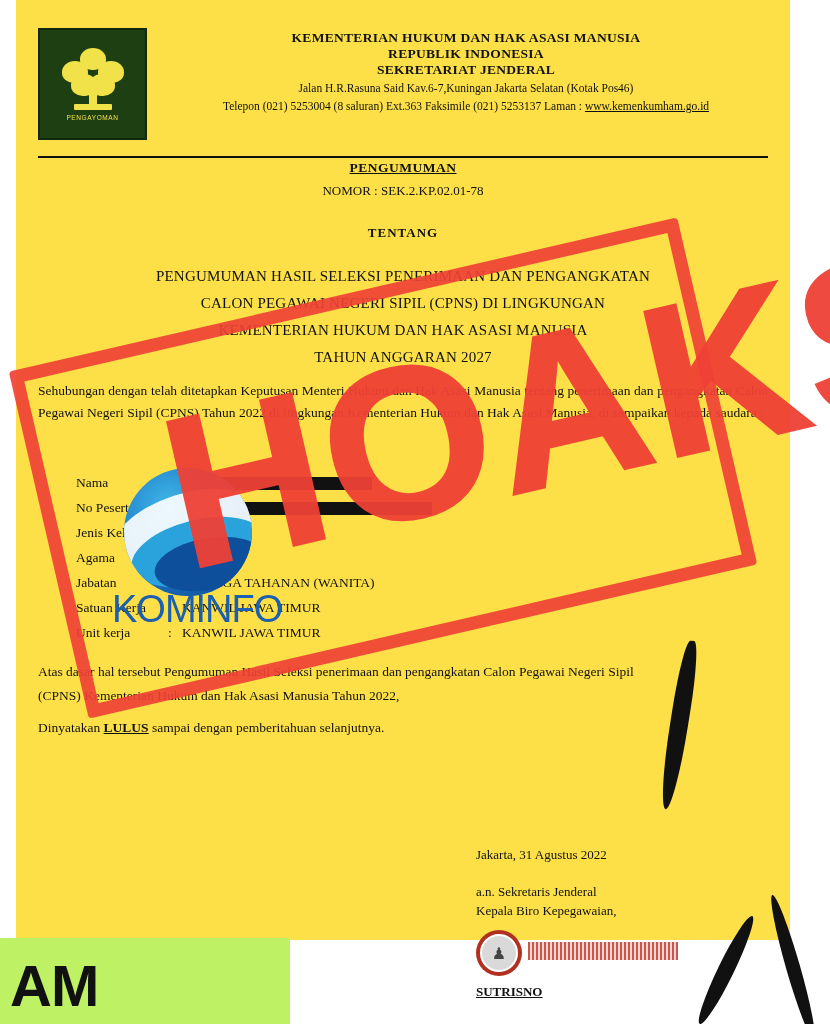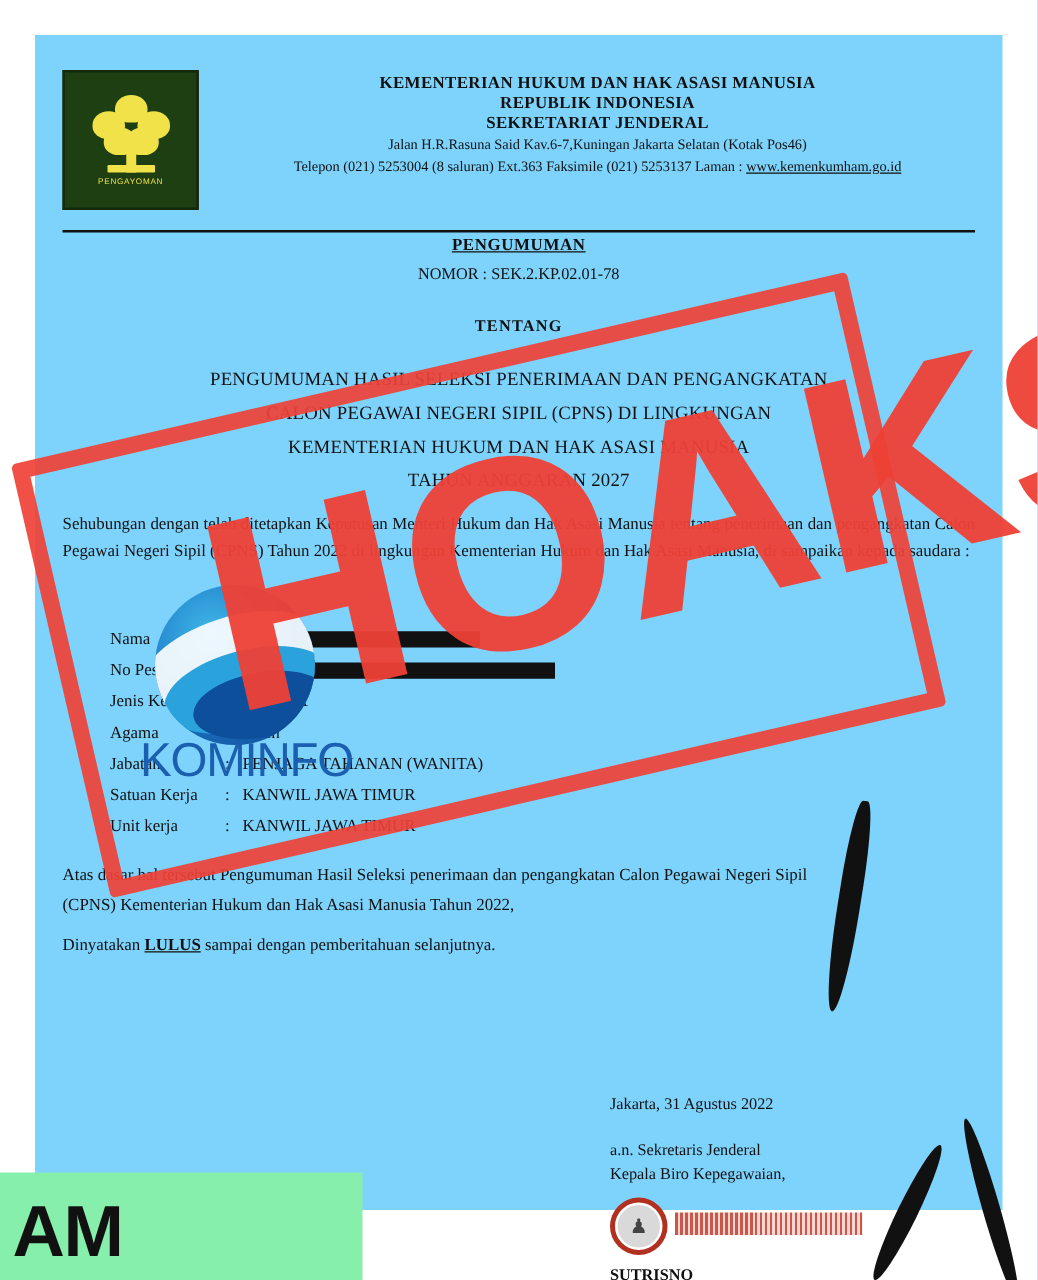--- a/index.html
+++ b/index.html
@@ -6,23 +6,22 @@
   body{
     width:830px;height:1024px;overflow:hidden;position:relative;
     background:#ffffff;
     font-family:"Liberation Serif", serif;
     color:#111;
   }
   .page{position:absolute;inset:0;overflow:hidden;}
 
   
   .sheet{
-    position:absolute;left:28px;top:0px;width:774px;height:940px;
-    background:#7dd3fc;
-    margin-top:28px;
+    position:absolute;left:16px;top:0px;width:774px;height:940px;
+    background:#fde047;
   }
 
   
   .letterhead{position:absolute;left:0;top:20px;width:774px;}
   .logo{
     position:absolute;left:22px;top:8px;width:105px;height:108px;
     background:#1d3f12;border:2px solid #13290b;
     display:flex;flex-direction:column;align-items:center;justify-content:center;
   }
   .logo .tree{
@@ -135,21 +134,21 @@
     position:absolute;left:30px;top:70px;width:110px;height:52px;border-radius:50%;
     background:#0e4f9c;transform:rotate(-10deg);
   }
   .kominfo-word{
     position:absolute;left:0;top:120px;font-family:"Liberation Sans", sans-serif;
     font-weight:normal;font-size:38px;color:#1b5fb0;letter-spacing:-1px;
   }
 
   
   .banner{
-    position:absolute;left:0;bottom:0;width:290px;height:86px;background:#86efac;text-align:center;
+    position:absolute;left:0;bottom:0;width:290px;height:86px;background:#bef264;text-align:center;
   }
   .banner .btext{
     position:absolute;left:10px;top:14px;font-family:"Liberation Sans", sans-serif;
     font-weight:bold;font-size:58px;color:#111;letter-spacing:-1px;
   }
 
   
   .marker{position:absolute;right:0;top:640px;width:230px;height:384px;pointer-events:none;}
   .marker .s1{
     position:absolute;left:70px;top:0;width:18px;height:170px;background:#111;

